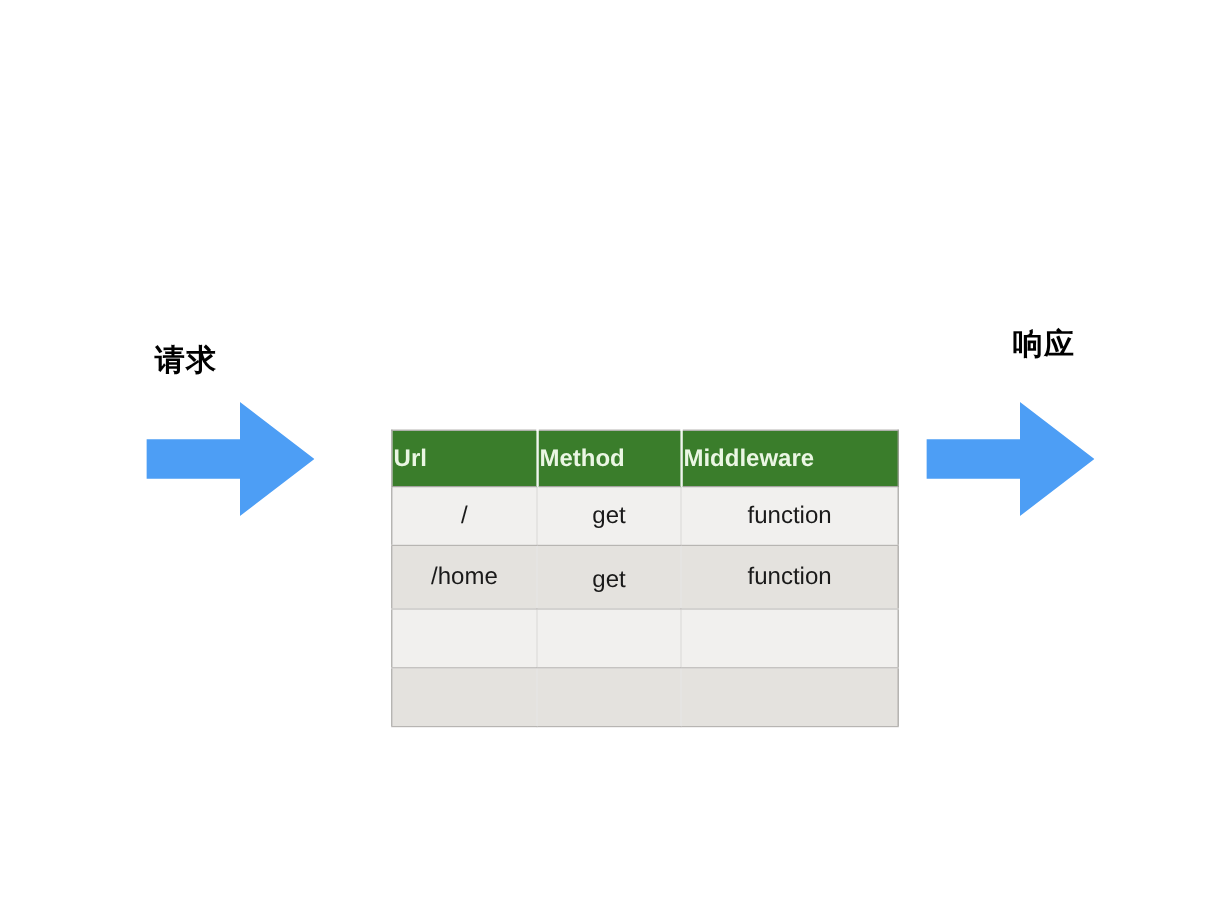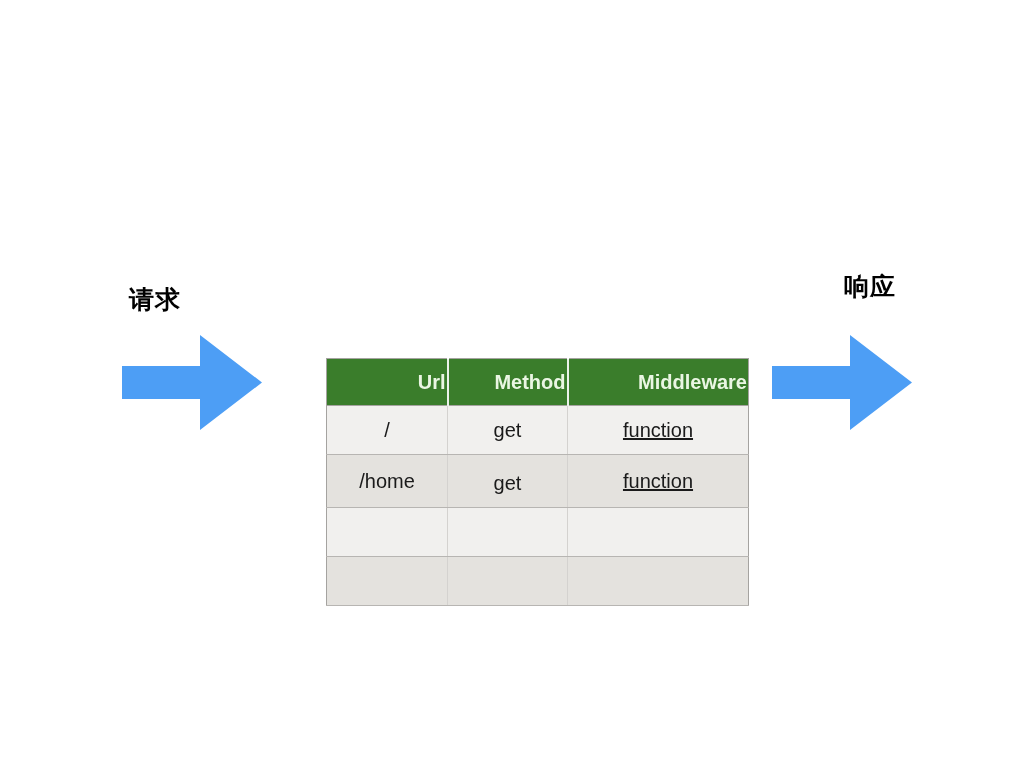--- a/index.html
+++ b/index.html
@@ -49,38 +49,38 @@
   col.c1 { width: 121px; }
   col.c2 { width: 120px; }
   col.c3 { width: 181px; }
 
   table.routes th {
     height: 44px;
     background: var(--header-bg, #3a7d2b);
     color: var(--header-text, #eaf6e3);
     font-size: 20px;
     font-weight: bold;
-    text-align: right;
+    text-align: left;
     vertical-align: middle;
     border-right: 2px solid rgba(255,255,255,0.9);
     border-bottom: 1px solid var(--outer-border, #a5a3a0);
   }
   table.routes th:last-child { border-right: none; }
 
   table.routes td {
     height: 46px;
     font-size: 20px;
     text-align: center;
     vertical-align: middle;
     color: var(--text, #1a1a1a);
     border-right: 1px solid var(--cell-border-v, #d4d2cf);
     border-bottom: 1px solid var(--cell-border-h, #b7b5b2);
     overflow: hidden;
   }
-  table.routes td:last-child { border-right: none; text-decoration: underline; }
+  table.routes td:last-child { border-right: none; }
   table.routes tbody tr:nth-child(odd)  td { background: var(--row-light, #f1f0ee); }
   table.routes tbody tr:nth-child(even) td { background: var(--row-dark, #e4e2de); }
 
   td.raised {
     vertical-align: top;
     padding-top: 5px;
   }
 </style>
 </head>
 <body>

